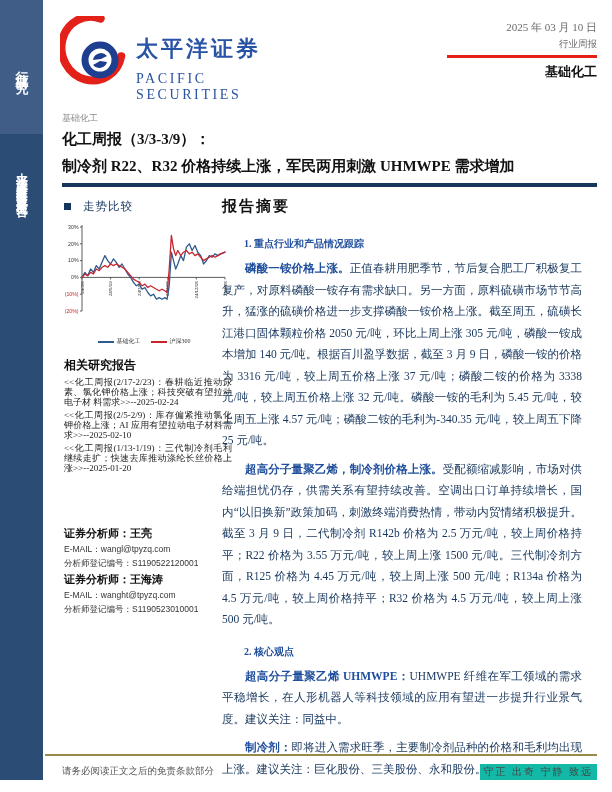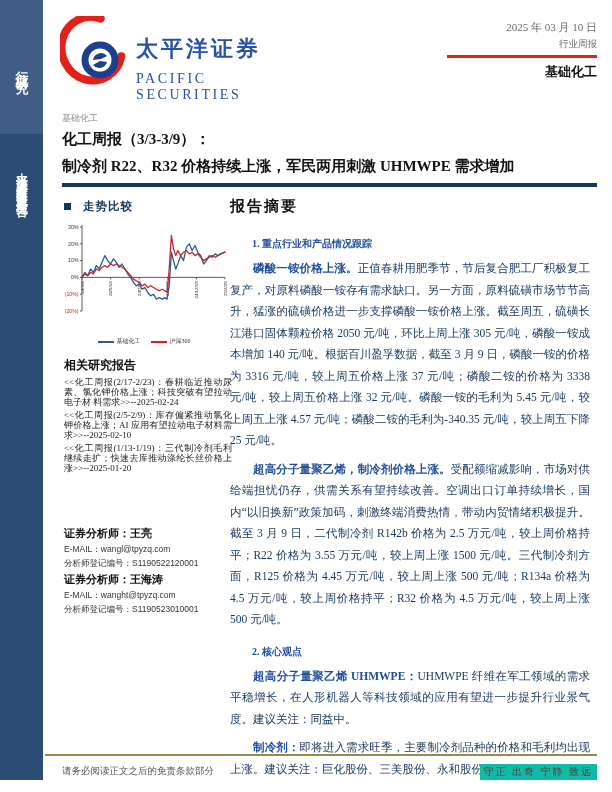--- a/index.html
+++ b/index.html
@@ -39,33 +39,33 @@
   .hdr-redline { height:3px; background:#e32119; width:150px; margin:4px 0 0 auto; }
   .hdr-industry { font-size:13px; color:#111; font-weight:bold; margin-top:5px; }
   
   .eyebrow { position:absolute; left:62px; top:112px; font-size:9px; color:#8a8a8a; }
   .title-block { position:absolute; left:62px; top:126px; width:535px; }
   .title-line { font-size:15px; font-weight:bold; color:#111; line-height:27px; }
   .title-rule { position:absolute; left:62px; top:183px; width:535px; height:3.5px; background:#17365d; }
   
   .trend-head { position:absolute; left:64px; top:199px; display:flex; align-items:center; }
   .sq-bullet { width:7px; height:7px; background:#17365d; margin-right:12px; }
-  .trend-head-label { font-size:11.5px; font-weight:bold; color:#17365d; letter-spacing:1px; }
+  .trend-head-label { font-size:11.5px; font-weight:normal; color:#17365d; letter-spacing:1px; }
   .chart-wrap { position:absolute; left:58px; top:221px; width:172px; }
   .chart-legend { display:flex; justify-content:center; gap:10px; margin-top:4px; }
   .legend-item { display:flex; align-items:center; gap:3px; font-size:6px; color:#333; }
   .legend-swatch { display:inline-block; width:16px; height:2px; }
   .related-head { position:absolute; left:64px; top:357px; font-size:12px; font-weight:bold; color:#111; }
   .reports { position:absolute; left:64px; top:377px; width:168px; }
   .report-item { font-size:9px; line-height:10px; color:#222; text-align:justify; margin-bottom:3px; }
   .analysts { position:absolute; left:64px; top:524px; width:170px; }
   .an-name { font-size:11px; font-weight:bold; color:#111; margin-top:2px; }
   .an-line { font-size:8.5px; color:#333; margin-top:2.5px; font-family:"Liberation Sans",sans-serif; }
   
-  .summary { position:absolute; left:230px; top:197px; width:360px; }
+  .summary { position:absolute; left:222px; top:197px; width:360px; }
   .sum-head { font-size:15px; font-weight:bold; color:#111; letter-spacing:2px; }
   .sec-head { font-size:10px; font-weight:bold; color:#1f4e9c; padding-left:22px; margin-top:21px; }
   .para { font-size:11.5px; line-height:21.5px; color:#17365d; text-align:justify; text-indent:2em; margin-top:7px; }
   .lead { font-weight:bold; color:#1f4e9c; }
   
   .foot-rule { position:absolute; left:45px; top:754px; width:552px; height:2px; background:#9a8a4a; }
   .foot-left { position:absolute; left:62px; top:765px; font-size:9.5px; color:#555; }
   .foot-right { position:absolute; right:15px; top:764px; font-size:10px; color:#444;
                 background:#14b8a6; padding:1px 4px; letter-spacing:2px; }
   

